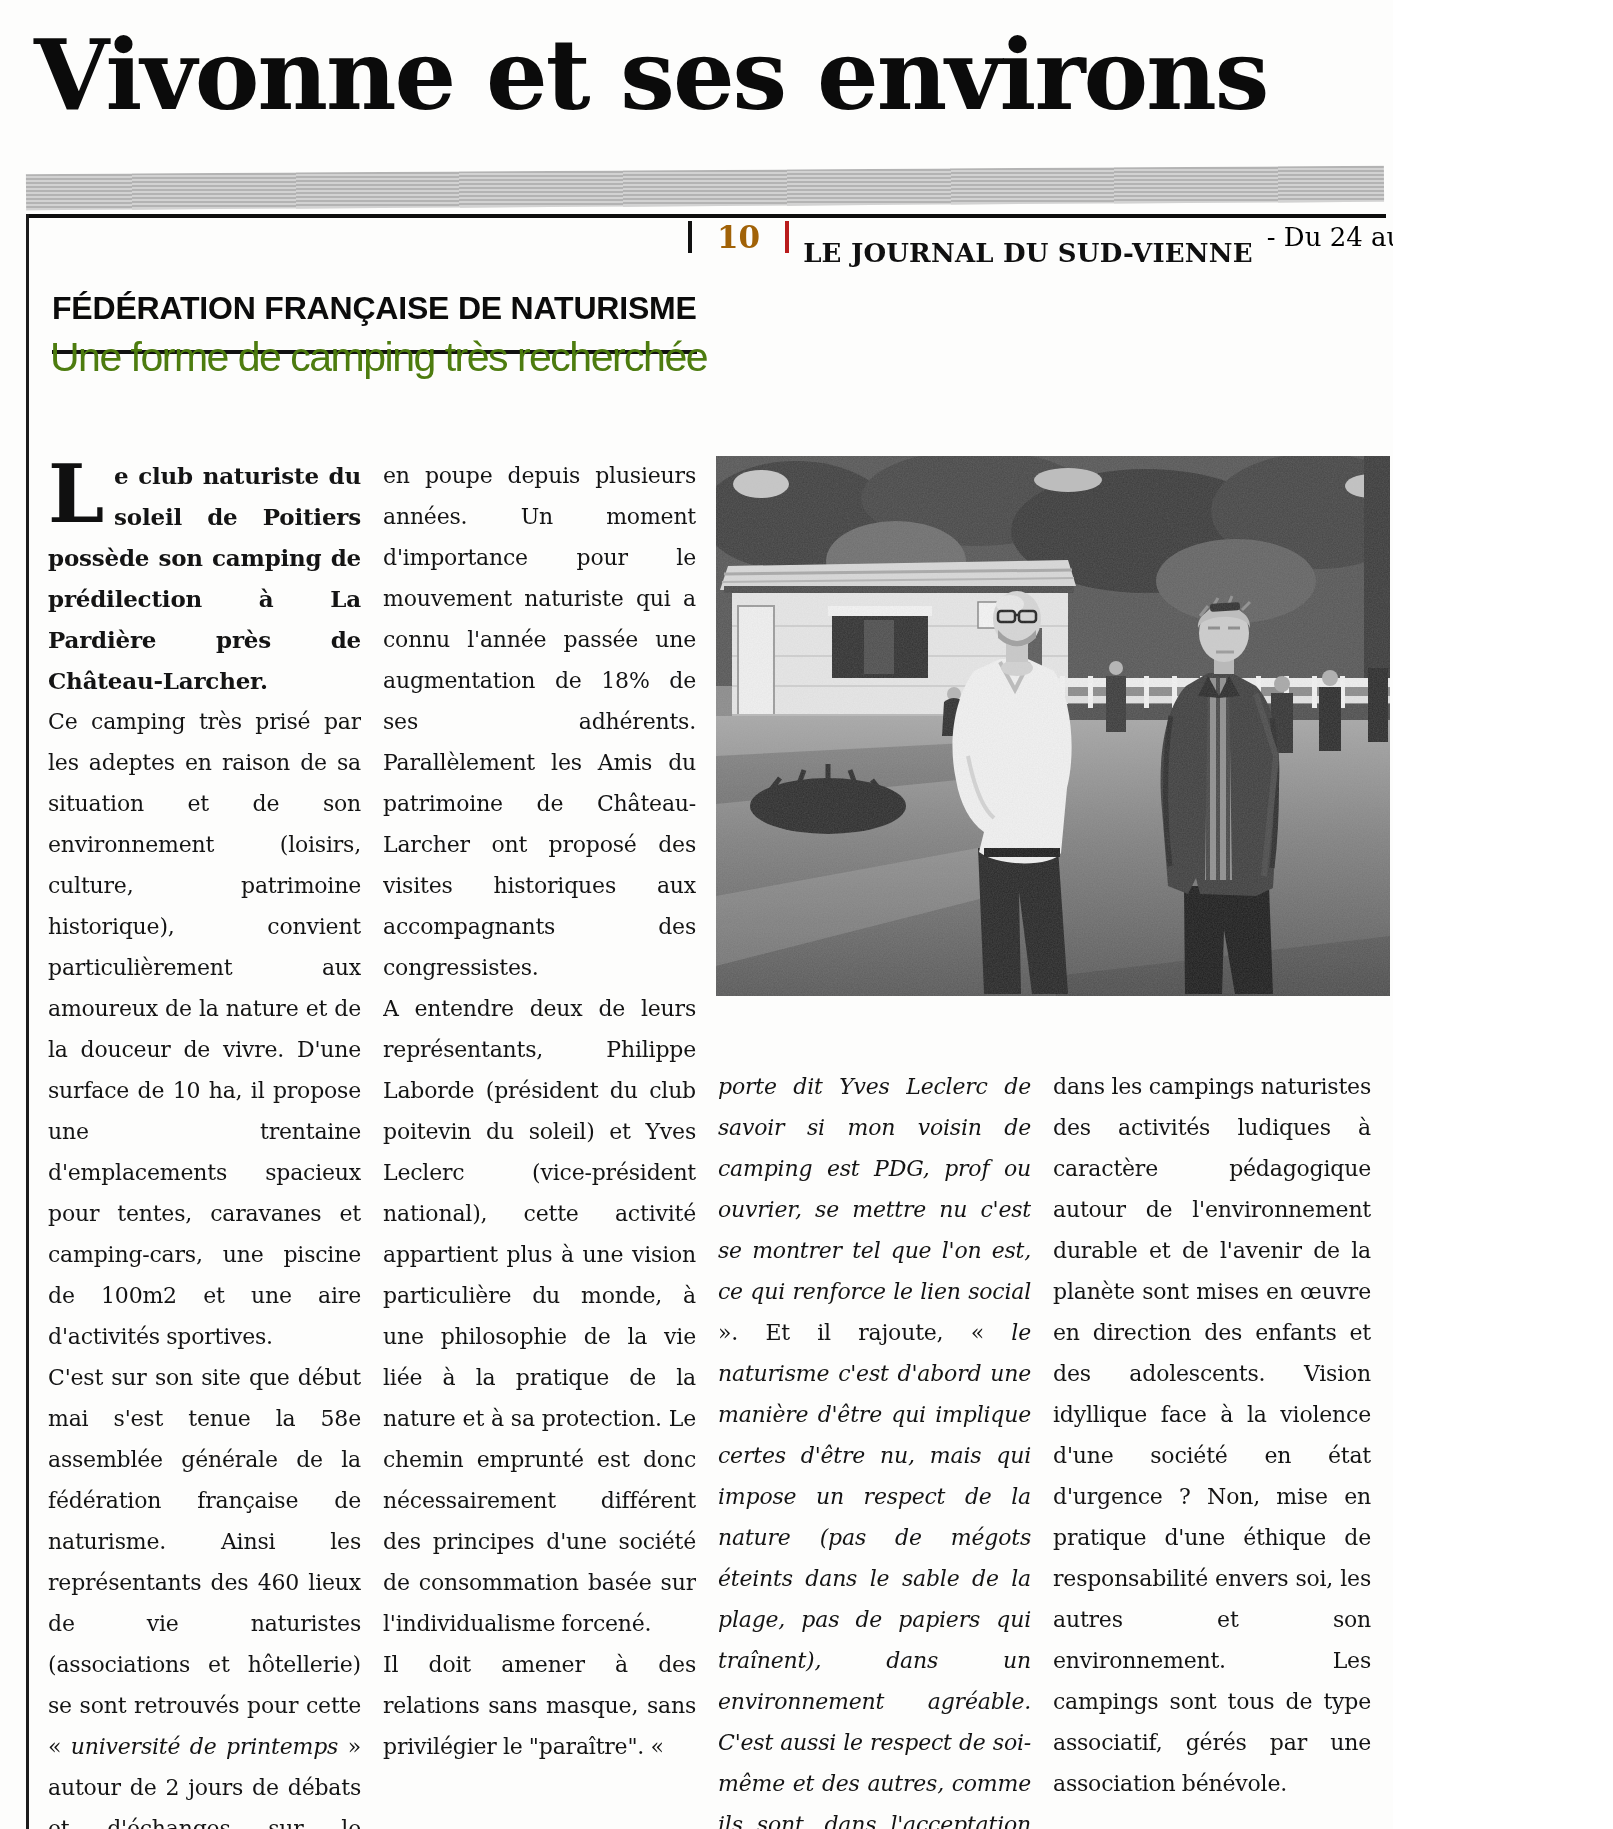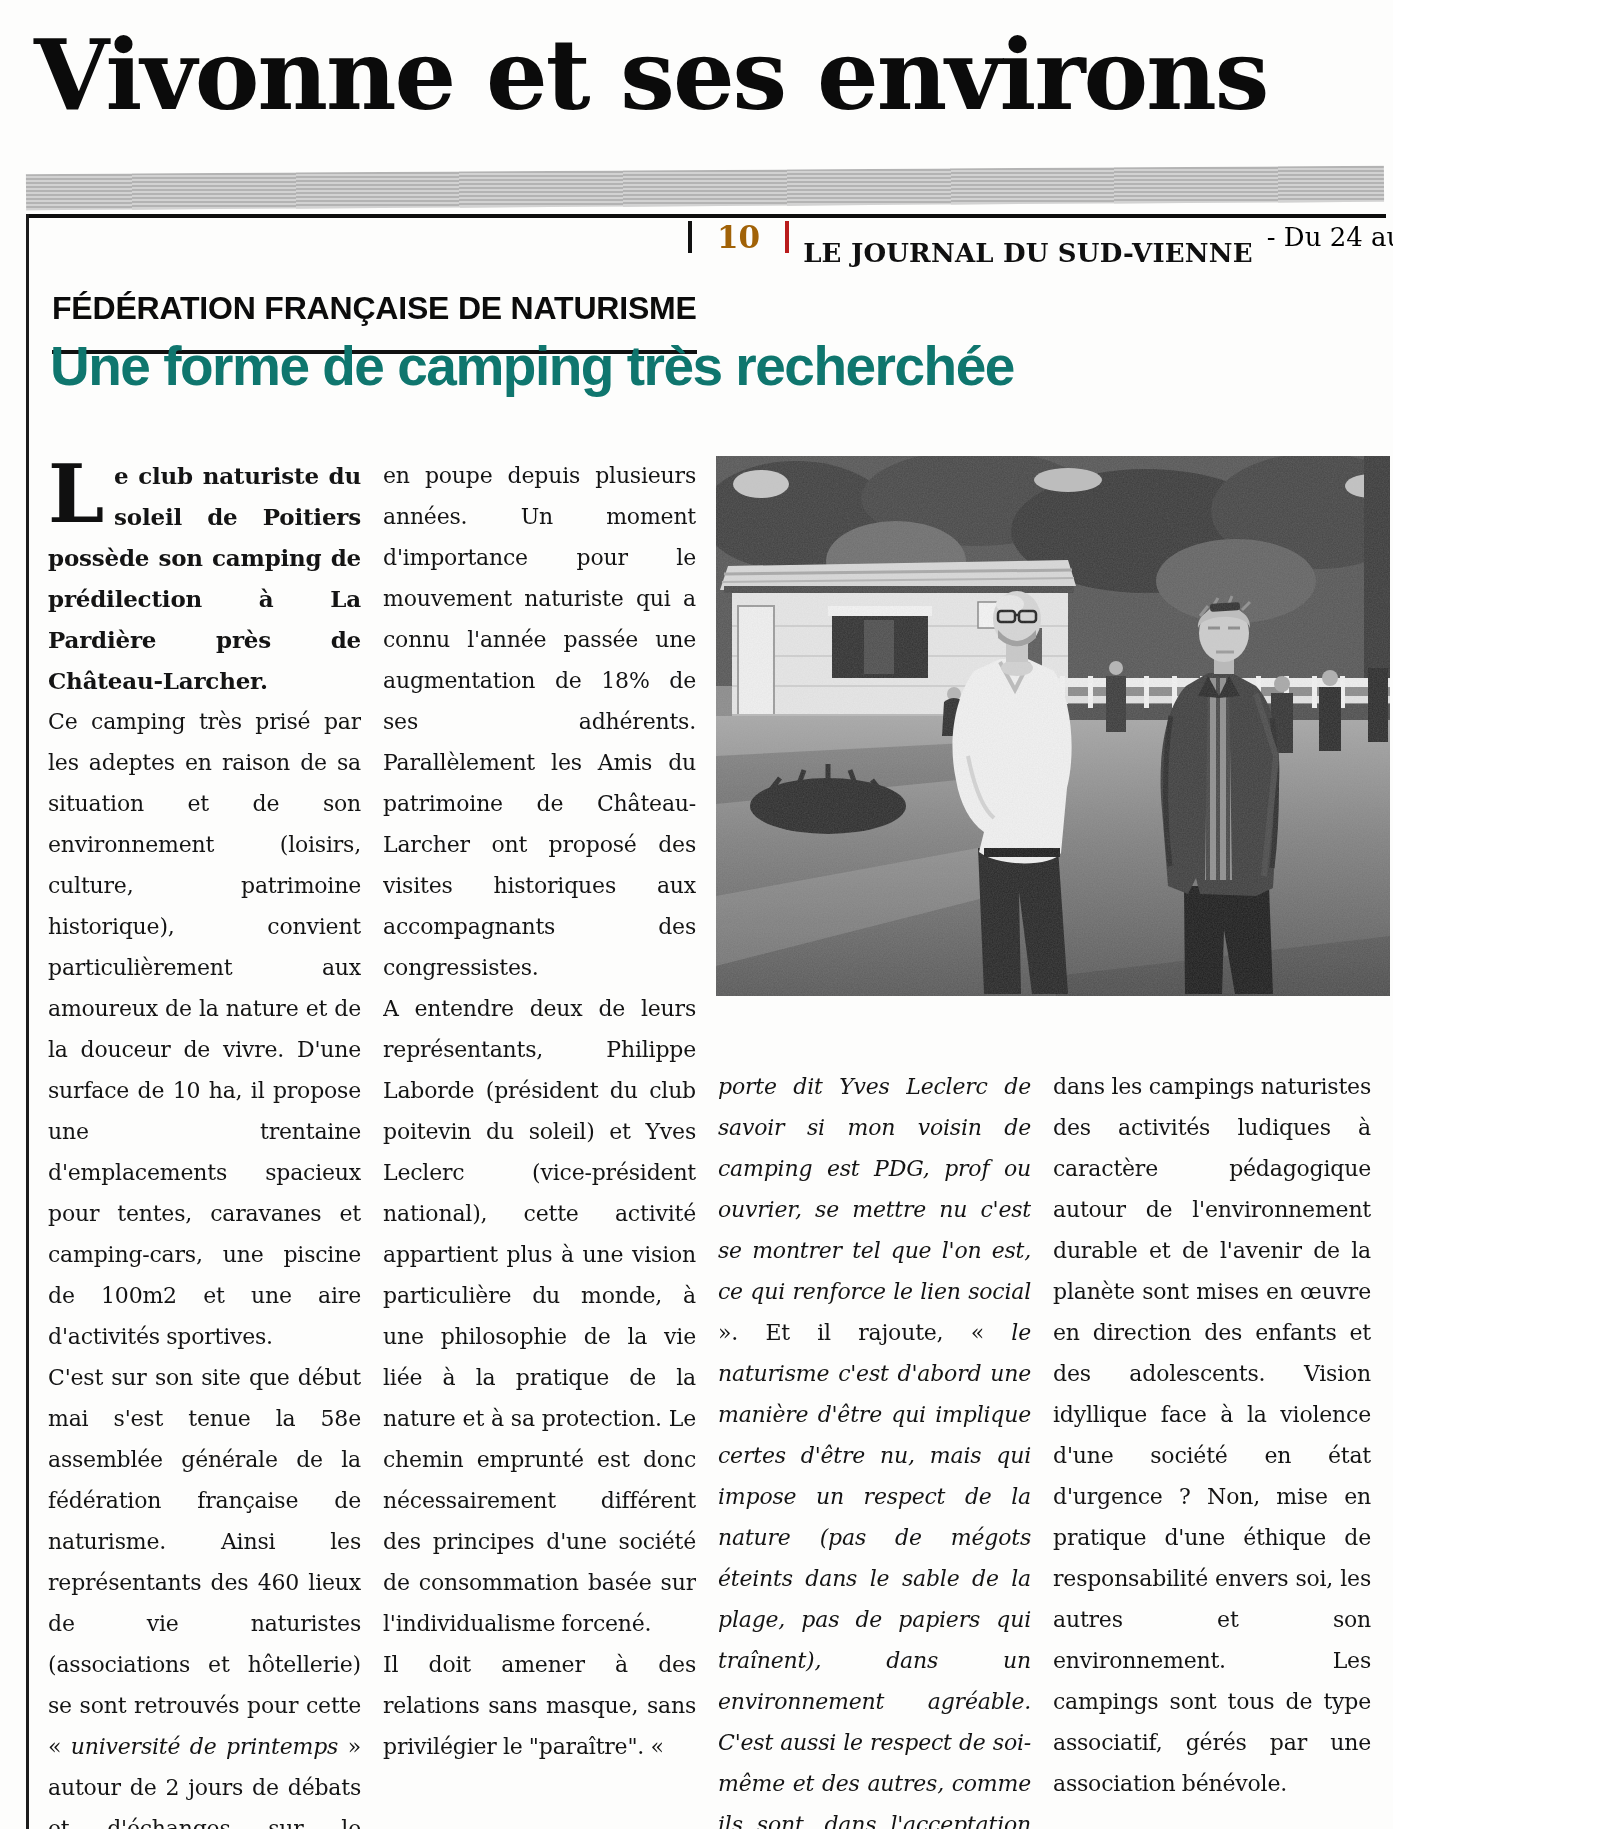--- a/index.html
+++ b/index.html
@@ -34,22 +34,22 @@
   .daterange{font-size:26px;color:#000000;}
   
   .kicker{
     position:absolute;left:52px;top:290px;display:inline-block;
     font-family:"Liberation Sans",sans-serif;font-weight:bold;
     font-size:32px;letter-spacing:-0.2px;color:#0c0c0c;
     border-bottom:4px solid #111;padding-bottom:23px;
   }
   .headline{
     position:absolute;left:50px;top:334px;margin:0;
-    font-family:"Liberation Sans",sans-serif;font-weight:bold;
-    font-size:55px;letter-spacing:-1.5px;color:#0f766e;white-space:nowrap;
+    font-family:"Liberation Sans",sans-serif;font-weight:normal;
+    font-size:41px;letter-spacing:-1.5px;color:#4d7c0f;white-space:nowrap;
   }
   
   .col{
     position:absolute;width:313px;overflow:hidden;
     hyphens:auto;-webkit-hyphens:auto;
     letter-spacing:-0.2px;word-spacing:-0.5px;
   }
   .col1{left:48px;top:455px;height:1374px;}
   .col2{left:383px;top:455px;height:1374px;}
   .col3{left:718px;top:1066px;height:763px;}

